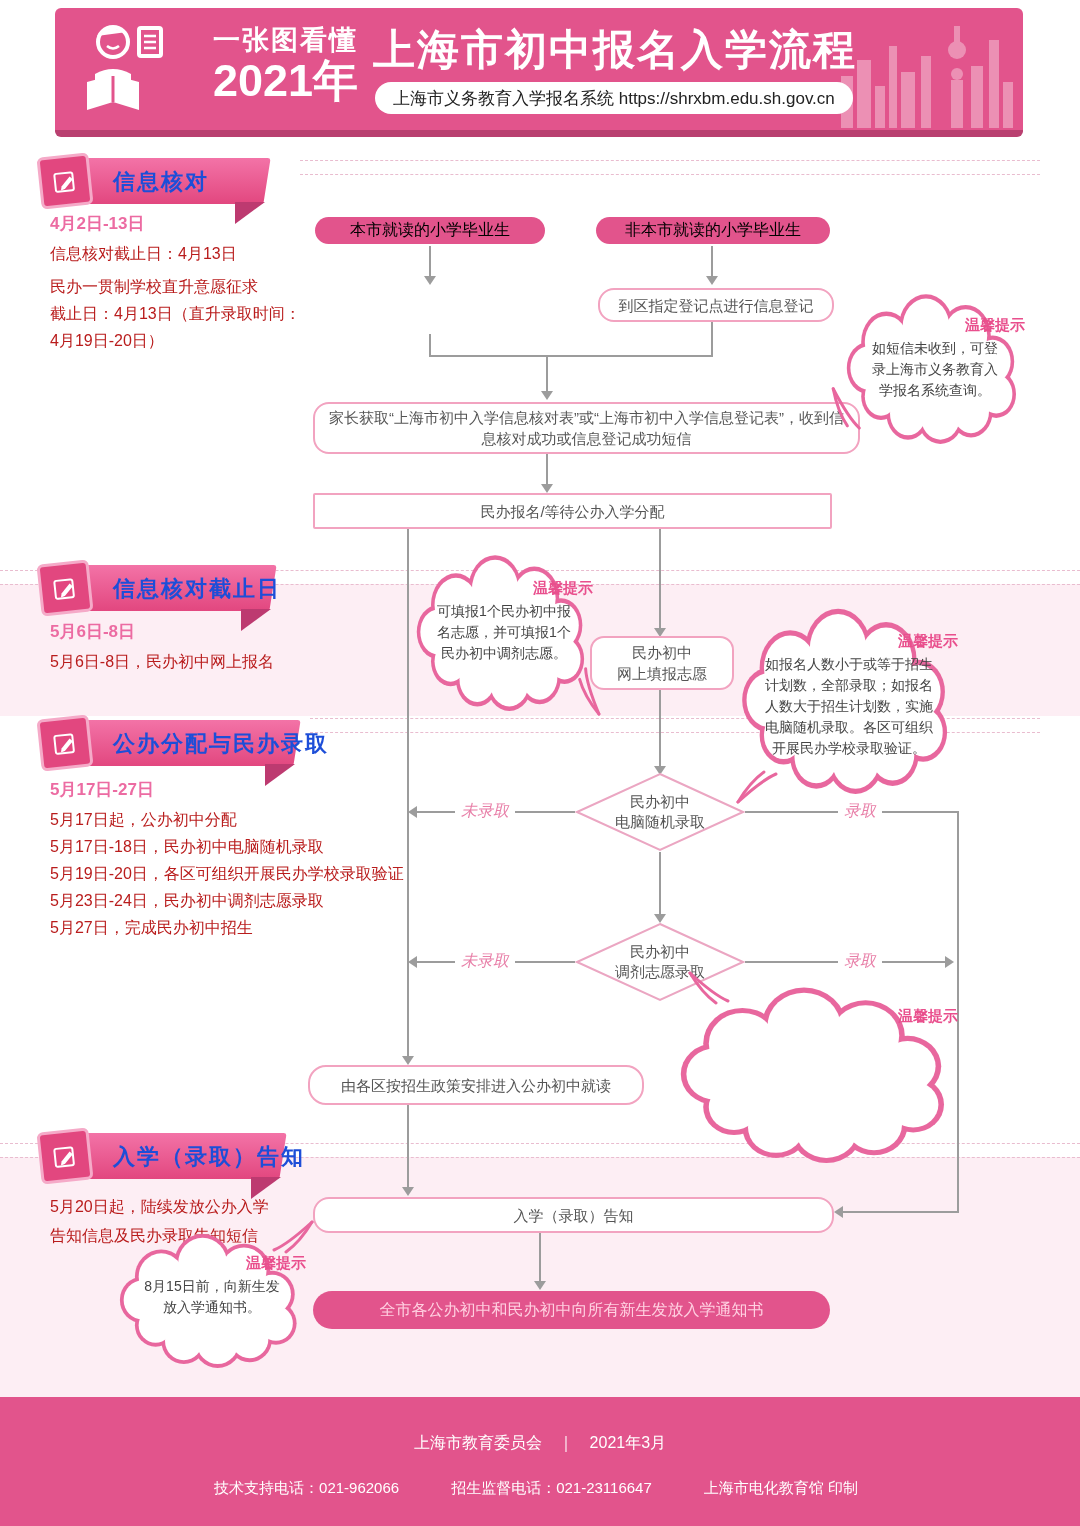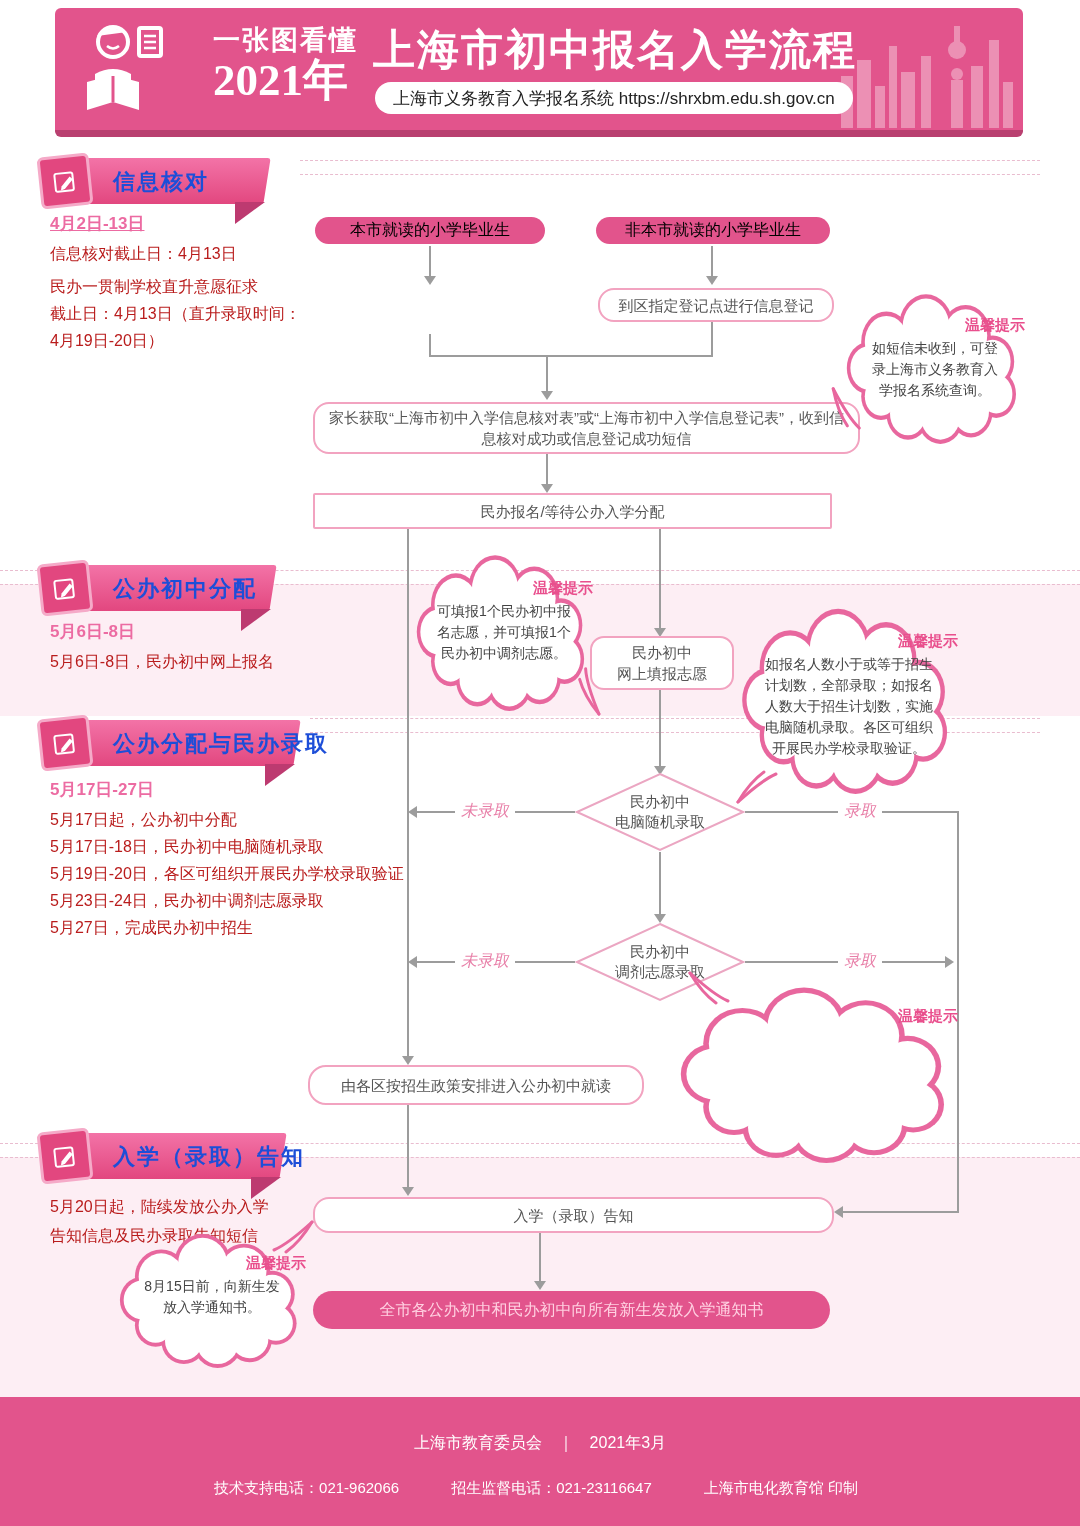--- a/index.html
+++ b/index.html
@@ -2,21 +2,21 @@
 <html><head>
 <meta charset="utf-8">
 <style>
   html,body{margin:0;padding:0;background:#fff;}
   #poster{position:relative;width:1080px;height:1526px;background:#fff;overflow:hidden;
           font-family:"Liberation Sans","DejaVu Sans",sans-serif;color:#3f3f3f;}
   
   .header{position:absolute;left:55px;top:8px;width:968px;height:122px;background:#e2548c;
           border-radius:6px;border-bottom:7px solid #b94070;}
   .reader{position:absolute;left:12px;top:8px;}
-  .tagline{position:absolute;left:158px;top:18px;color:#fff;font-weight:bold;line-height:1.1;font-family:Liberation Serif, serif;}
+  .tagline{position:absolute;left:158px;top:18px;color:#fff;font-weight:bold;line-height:1.1;}
   .tagline .t1{font-size:27px;letter-spacing:2px;}
   .tagline .t2{font-size:45px;}
   .h-title{position:absolute;left:318px;top:14px;color:#fff;font-size:42px;font-weight:bold;letter-spacing:2px;}
   .h-sub{position:absolute;left:320px;top:74px;height:32px;background:#fff;border-radius:17px;
          display:flex;align-items:center;padding:0 18px;font-size:17px;color:#222;font-weight:500;white-space:nowrap;}
   .skyline{position:absolute;right:6px;top:8px;opacity:.35;}
   
   .band{position:absolute;left:0;width:1080px;background:#fdeef4;}
   .dash{position:absolute;border-top:1px dashed #e9bccf;}
   
@@ -159,37 +159,37 @@
   <div class="ribbon" style="left:35px;top:158px;width:232px;">
     <div class="band-bg"></div>
     <div class="fold"></div>
     <div class="icon-box">
         <svg width="24" height="24">
           <use href="#pen-shape"></use>
         </svg>
       </div>
     <div class="r-title">信息核对</div>
   </div>
-  <div class="sec-date" style="left:50px;top:212px;text-decoration:underline;">4月2日-13日</div>
+  <div class="sec-date" style="left:50px;top:212px;">4月2日-13日</div>
   <div class="sec-body" style="left:50px;top:240px;width:280px;">
     <div>信息核对截止日：4月13日</div>
     <div style="margin-top:6px;">民办一贯制学校直升意愿征求</div>
     <div>截止日：4月13日（直升录取时间：</div>
     <div>4月19日-20日）</div>
   </div>
 
   <div class="ribbon" style="left:35px;top:565px;width:238px;">
     <div class="band-bg"></div>
     <div class="fold"></div>
     <div class="icon-box">
         <svg width="24" height="24">
           <use href="#pen-shape"></use>
         </svg>
       </div>
-    <div class="r-title">公办初中分配</div>
+    <div class="r-title">信息核对截止日</div>
   </div>
   <div class="sec-date" style="left:50px;top:620px;">5月6日-8日</div>
   <div class="sec-body" style="left:50px;top:648px;width:300px;">
     <div>5月6日-8日，民办初中网上报名</div>
   </div>
 
   <div class="ribbon" style="left:35px;top:720px;width:262px;">
     <div class="band-bg"></div>
     <div class="fold"></div>
     <div class="icon-box">

